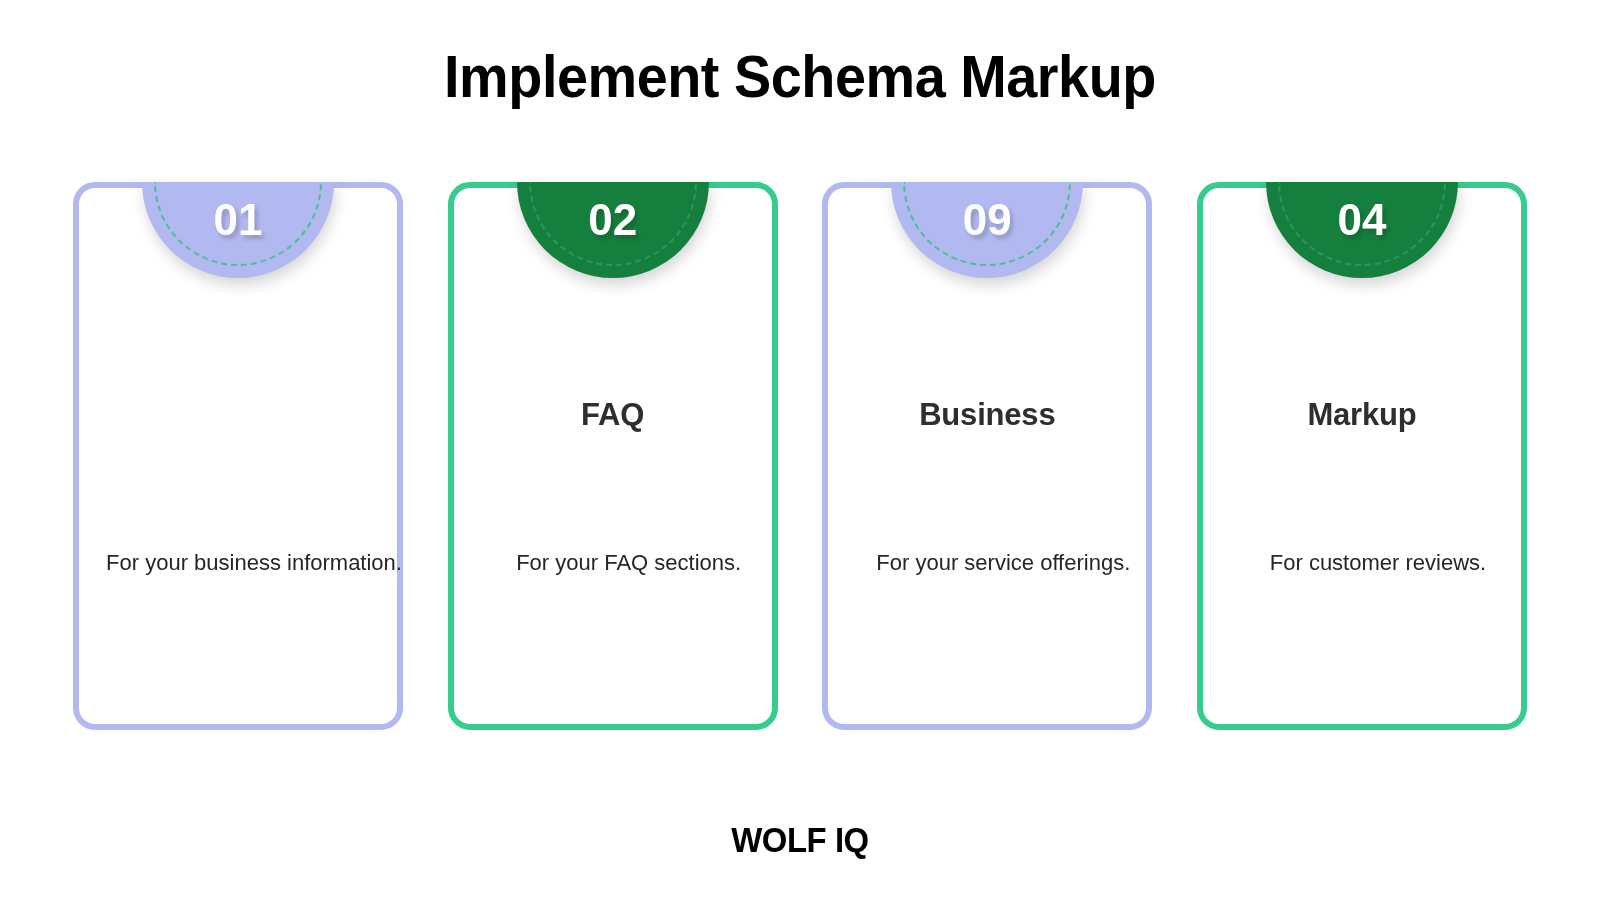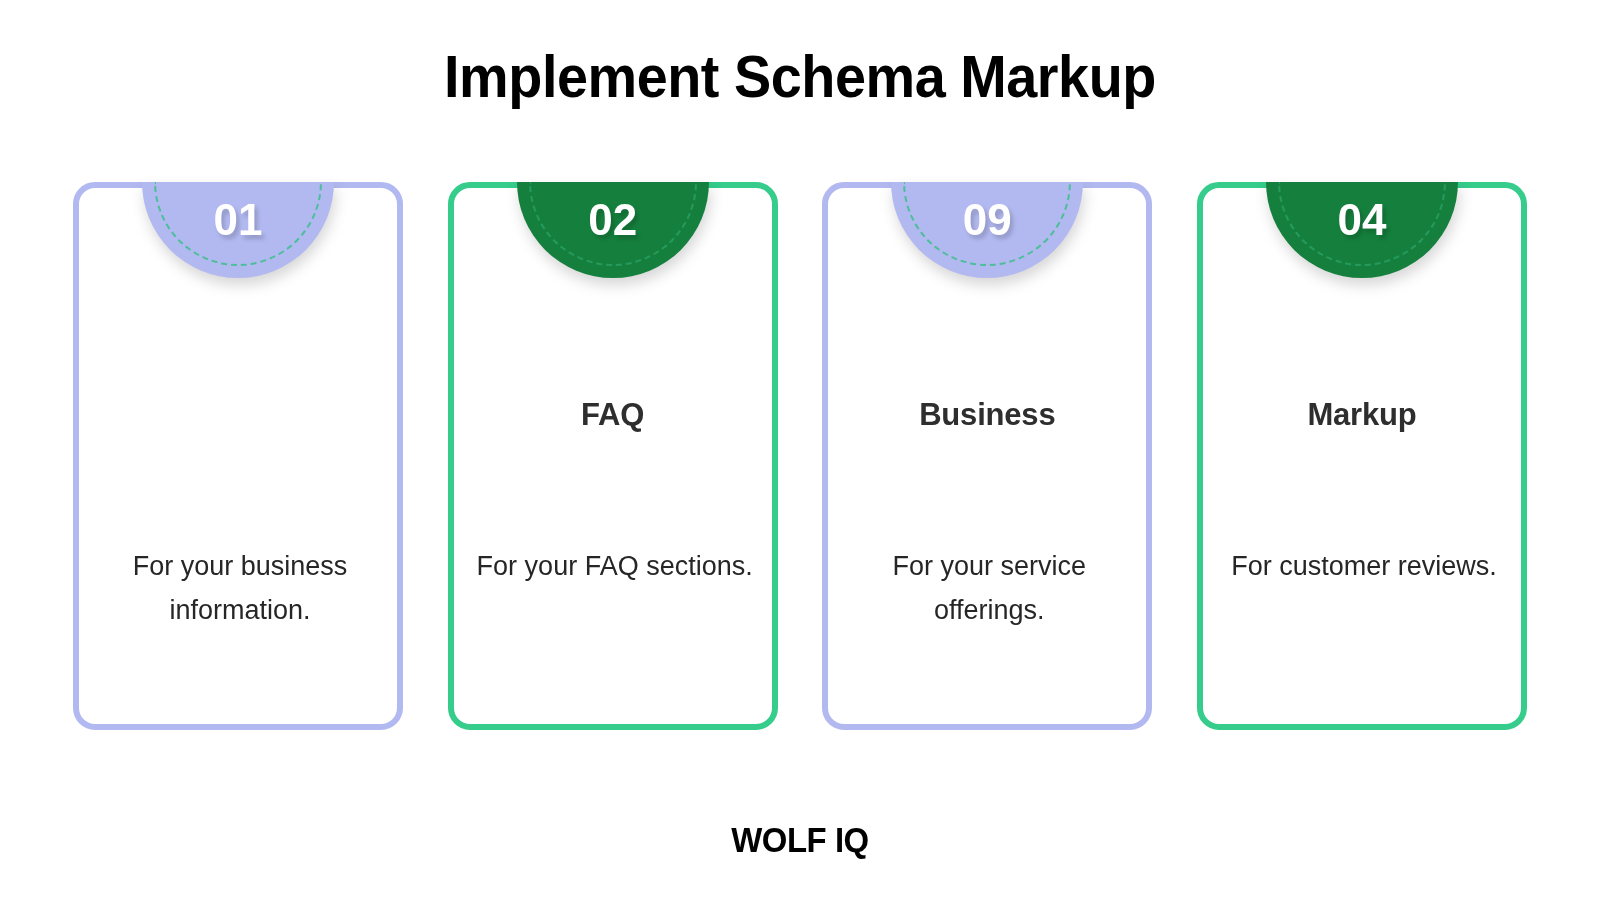--- a/index.html
+++ b/index.html
@@ -113,24 +113,24 @@
     line-height: 1.24;
     letter-spacing: -0.2px;
   }
   
   .card-heading.lines-1 { top: 208px; }
   .card-heading.lines-2 { top: 190px; }
 
   .card-body {
     position: absolute;
     top: 357px;
-    left: 12px;
+    left: 26px;
     width: 298px;
     text-align: center;
-    font-size: 27px;
+    font-size: 22px;
     font-weight: normal;
     color: #262626;
     line-height: 1.62;
   }
 
   
   .footer-logo {
     position: absolute;
     top: 820px;
     left: 0;

